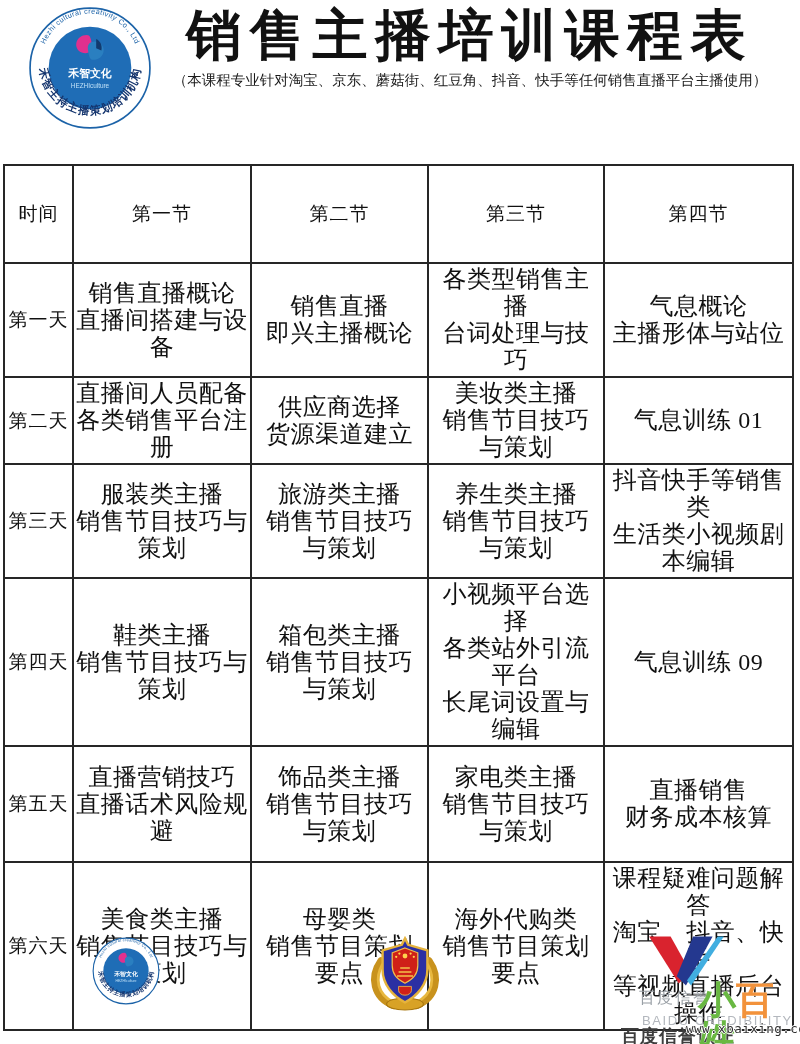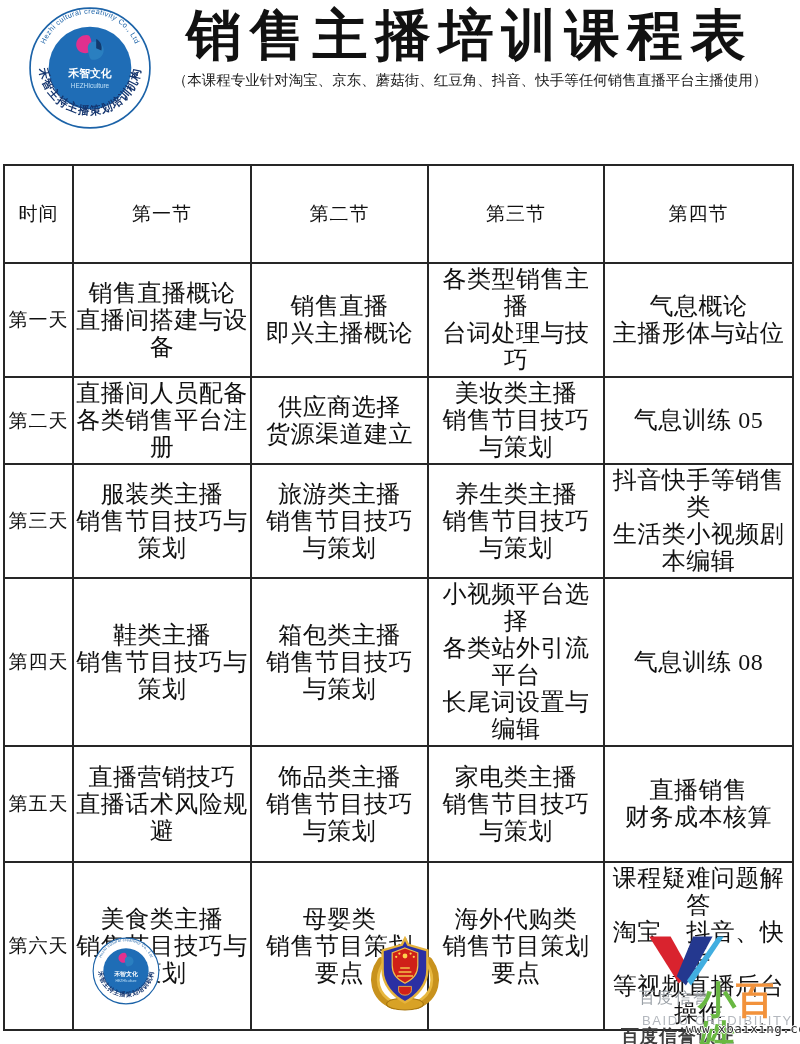--- a/index.html
+++ b/index.html
@@ -109,35 +109,35 @@
           <td>销售直播概论<br>直播间搭建与设备</td>
           <td>销售直播<br>即兴主播概论</td>
           <td>各类型销售主播<br>台词处理与技巧</td>
           <td>气息概论<br>主播形体与站位</td>
         </tr>
         <tr>
           <th>第二天</th>
           <td>直播间人员配备<br>各类销售平台注册</td>
           <td>供应商选择<br>货源渠道建立</td>
           <td>美妆类主播<br>销售节目技巧与策划</td>
-          <td>气息训练 05</td>
+          <td>气息训练 01</td>
         </tr>
         <tr>
           <th>第三天</th>
           <td>服装类主播<br>销售节目技巧与策划</td>
           <td>旅游类主播<br>销售节目技巧与策划</td>
           <td>养生类主播<br>销售节目技巧与策划</td>
           <td>抖音快手等销售类<br>生活类小视频剧本编辑</td>
         </tr>
         <tr>
           <th>第四天</th>
           <td>鞋类主播<br>销售节目技巧与策划</td>
           <td>箱包类主播<br>销售节目技巧与策划</td>
           <td>小视频平台选择<br>各类站外引流平台<br>长尾词设置与编辑</td>
-          <td>气息训练 08</td>
+          <td>气息训练 09</td>
         </tr>
         <tr>
           <th>第五天</th>
           <td>直播营销技巧<br>直播话术风险规避</td>
           <td>饰品类主播<br>销售节目技巧与策划</td>
           <td>家电类主播<br>销售节目技巧与策划</td>
           <td>直播销售<br>财务成本核算</td>
         </tr>
         <tr>
           <th>第六天</th>

